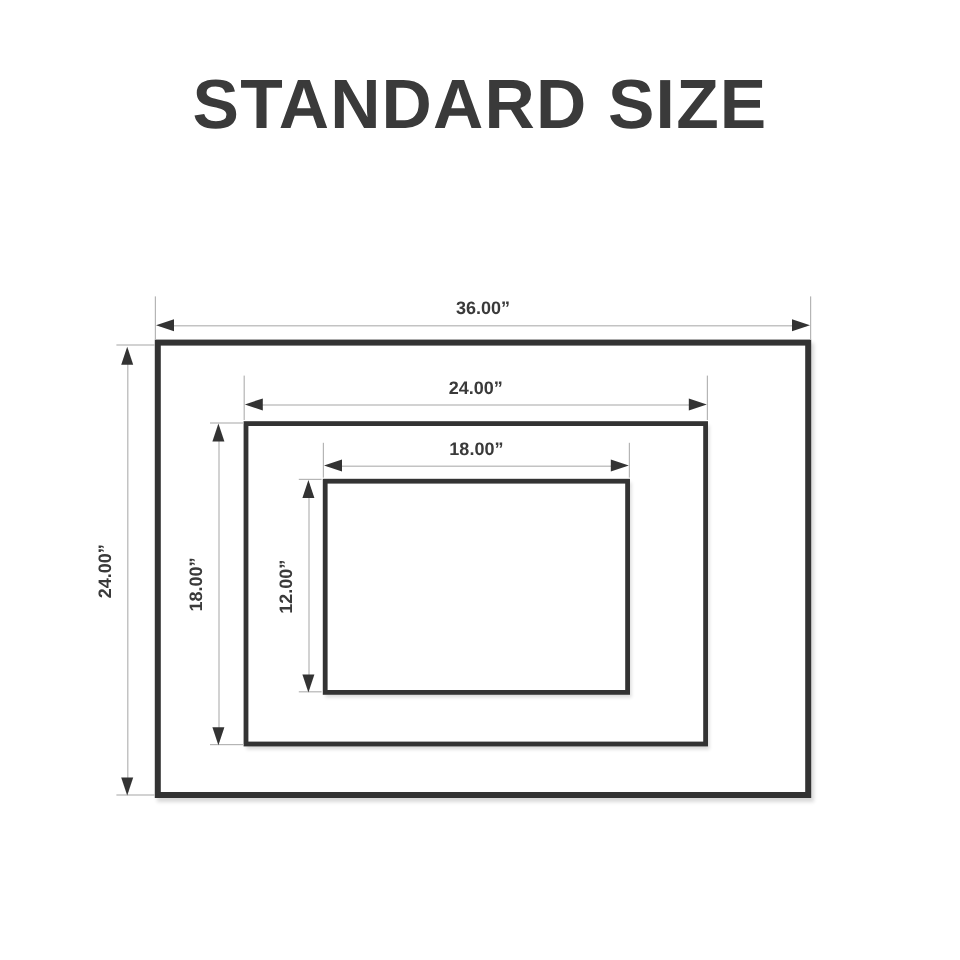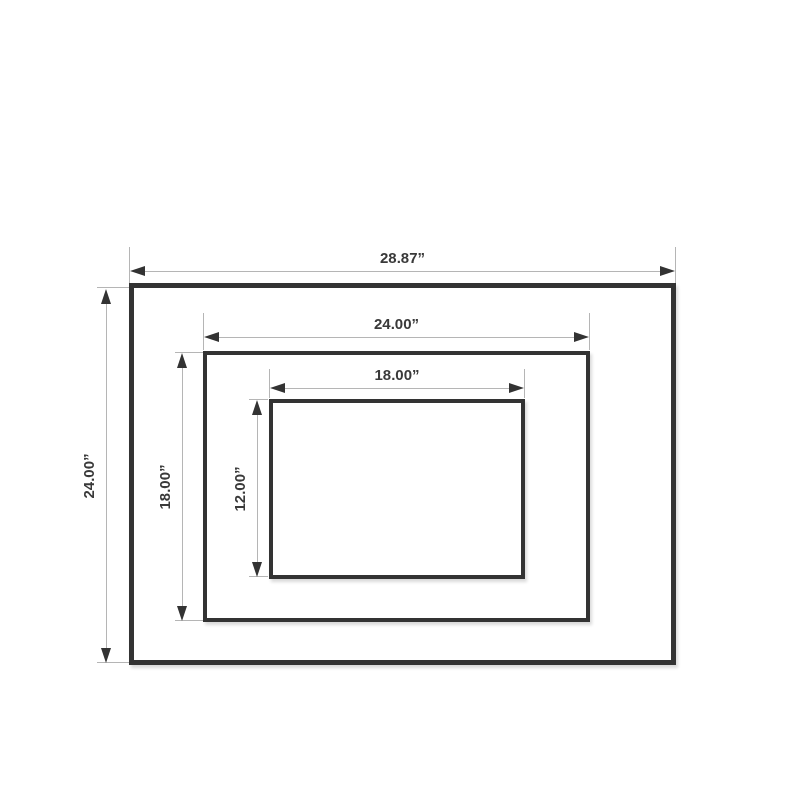--- a/index.html
+++ b/index.html
@@ -62,20 +62,21 @@
     white-space:nowrap;
   }
   .dlabel-h{left:0;width:100%;text-align:center;top:-22px;}
   .dlabel-v{left:-18px;top:50%;transform:translate(-50%,-50%) rotate(-90deg);}
 </style>
 </head>
 <body>
 
 <div class="canvas">
 
+  <h1 class="title">STANDARD SIZE</h1>
 
   <div class="rect rect-outer"></div>
   <div class="rect rect-middle"></div>
   <div class="rect rect-inner"></div>
 
   <div class="tick tick-v" style="left:129px;top:247px;height:36px"></div>
   <div class="tick tick-v" style="left:675px;top:247px;height:36px"></div>
 
   <div class="tick tick-h" style="left:97px;top:287px;width:32px"></div>
   <div class="tick tick-h" style="left:97px;top:662px;width:32px"></div>
@@ -89,21 +90,21 @@
   <div class="tick tick-v" style="left:269px;top:369px;height:29px"></div>
   <div class="tick tick-v" style="left:524px;top:369px;height:29px"></div>
 
   <div class="tick tick-h" style="left:249px;top:399px;width:19px"></div>
   <div class="tick tick-h" style="left:249px;top:576px;width:19px"></div>
 
   <div class="dim dim-h" style="left:130px;top:271px;width:545px">
     <span class="dline-h"></span>
     <span class="arr arr-left"></span>
     <span class="arr arr-right"></span>
-    <span class="dlabel dlabel-h">28.87”</span>
+    <span class="dlabel dlabel-h">36.00”</span>
   </div>
 
   <div class="dim dim-v" style="left:106px;top:289px;height:374px">
     <span class="dline-v"></span>
     <span class="arr arr-up"></span>
     <span class="arr arr-down"></span>
     <span class="dlabel dlabel-v">24.00”</span>
   </div>
 
   <div class="dim dim-h" style="left:204px;top:337px;width:385px">

